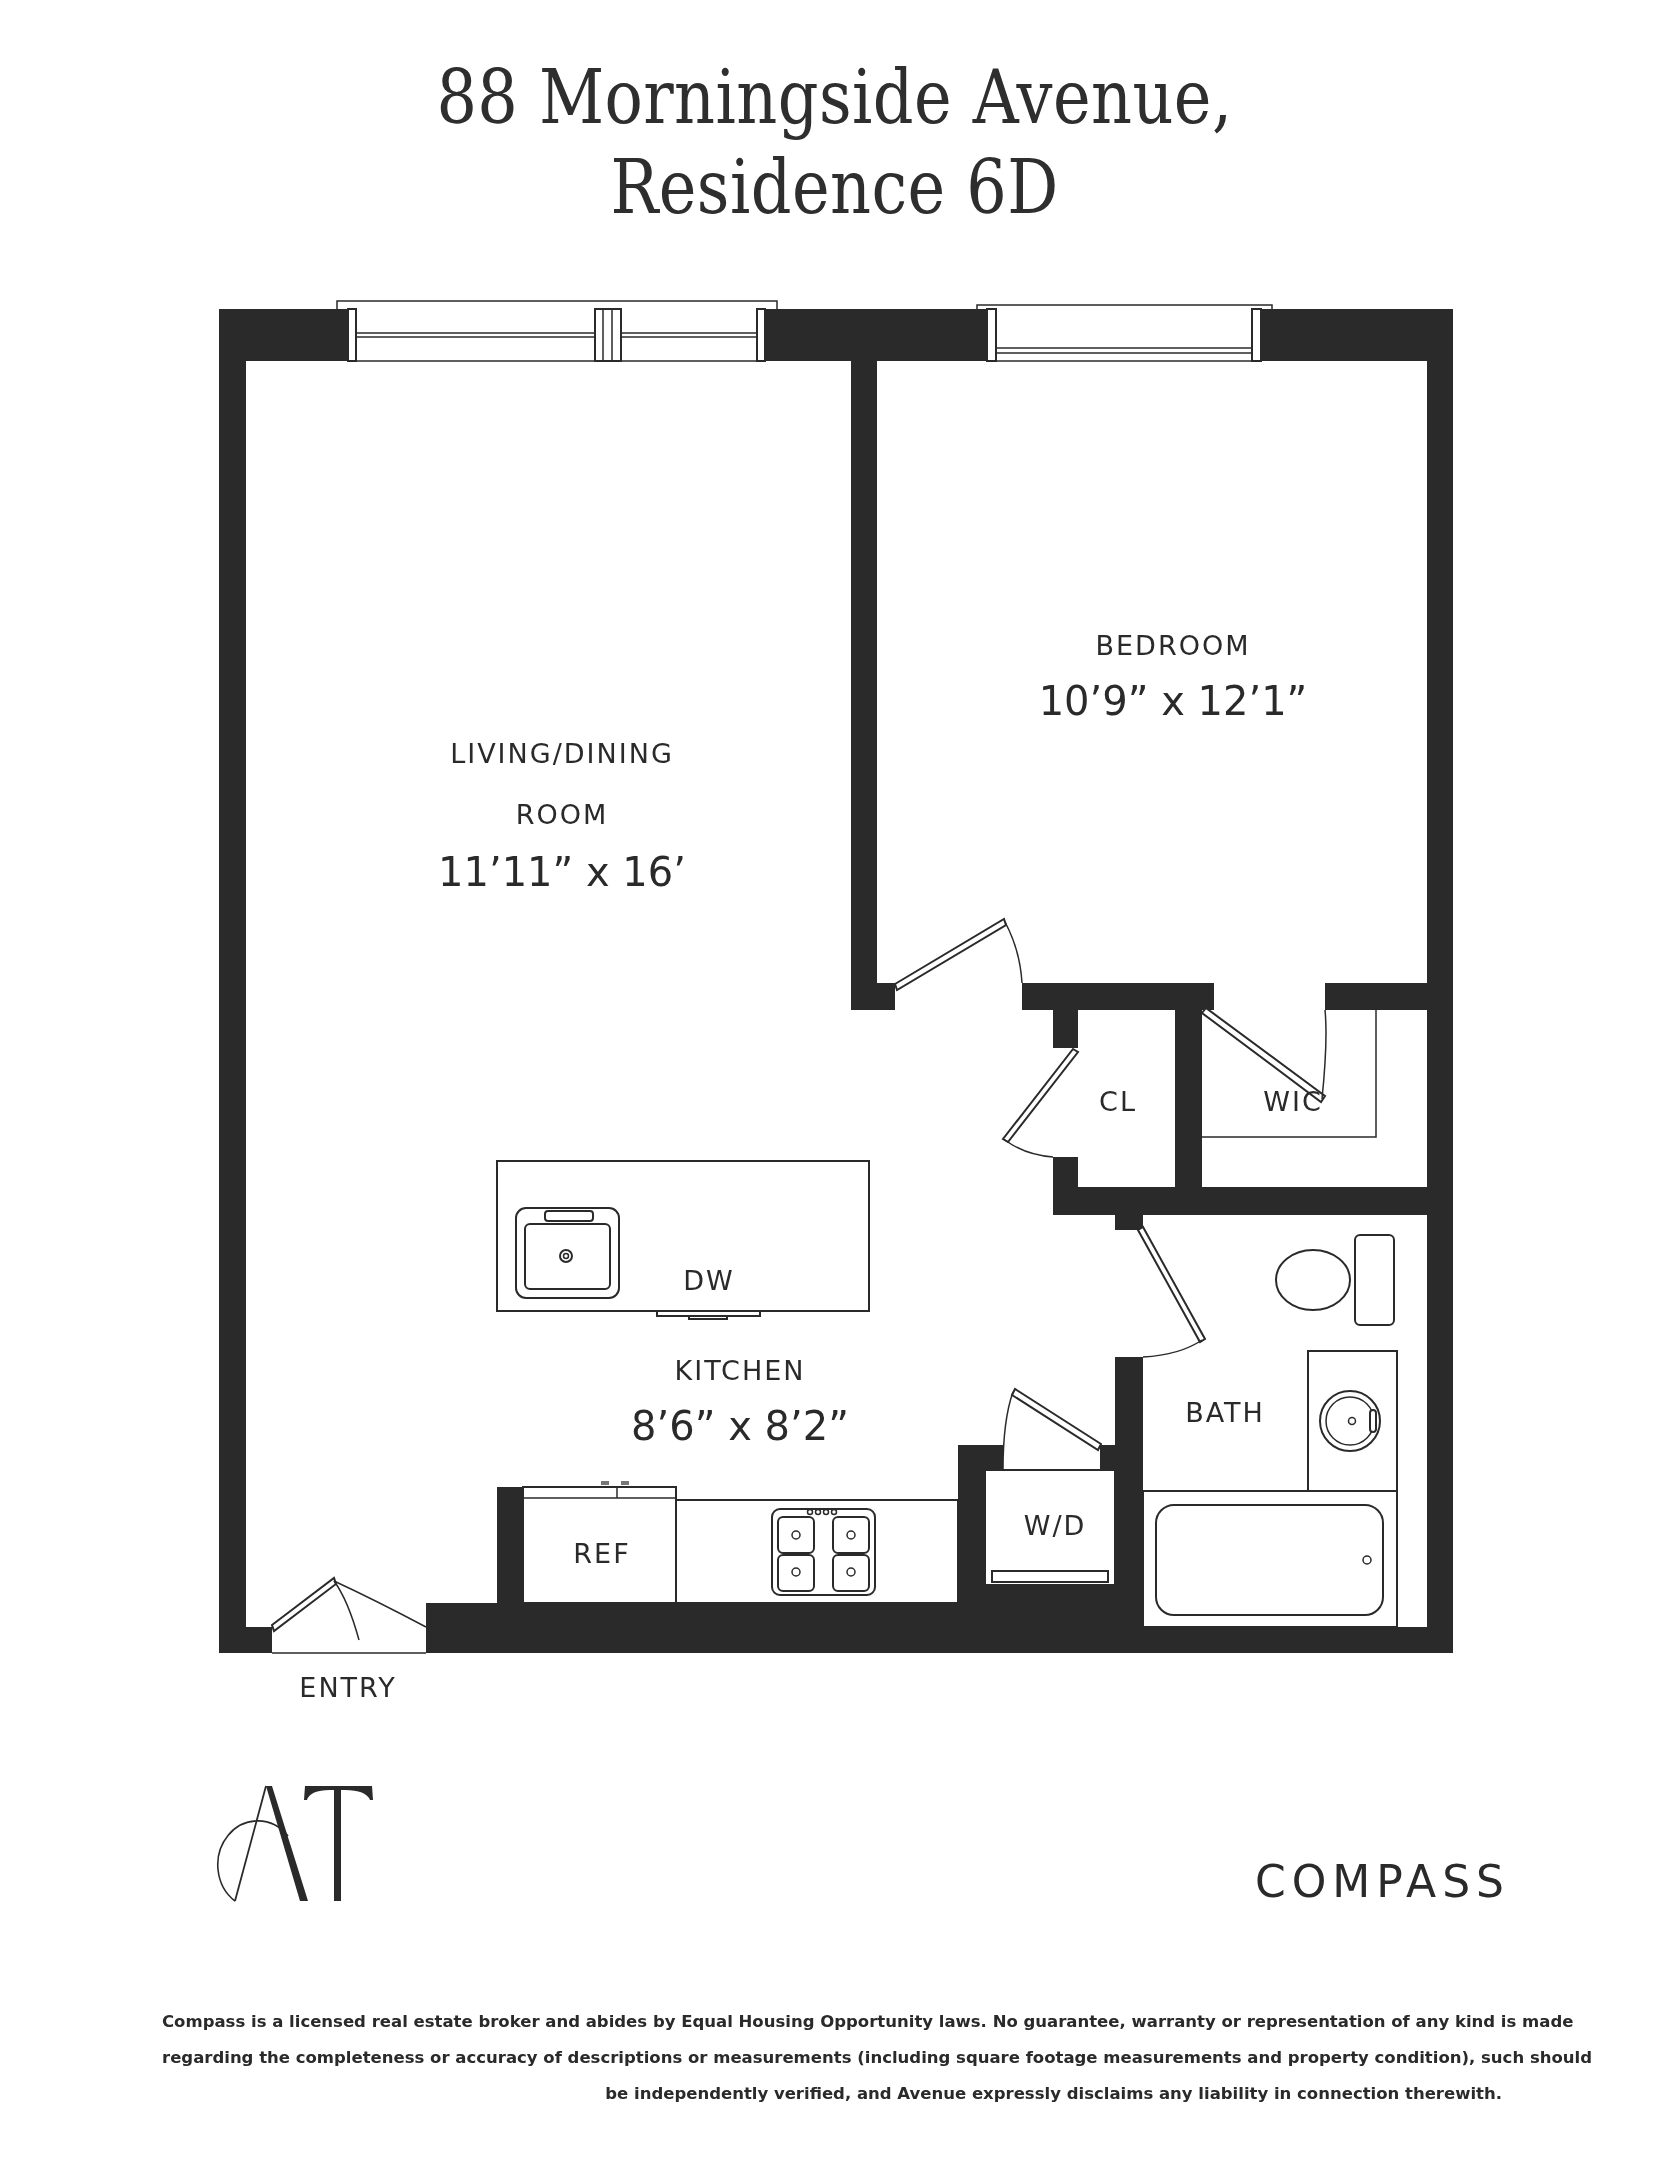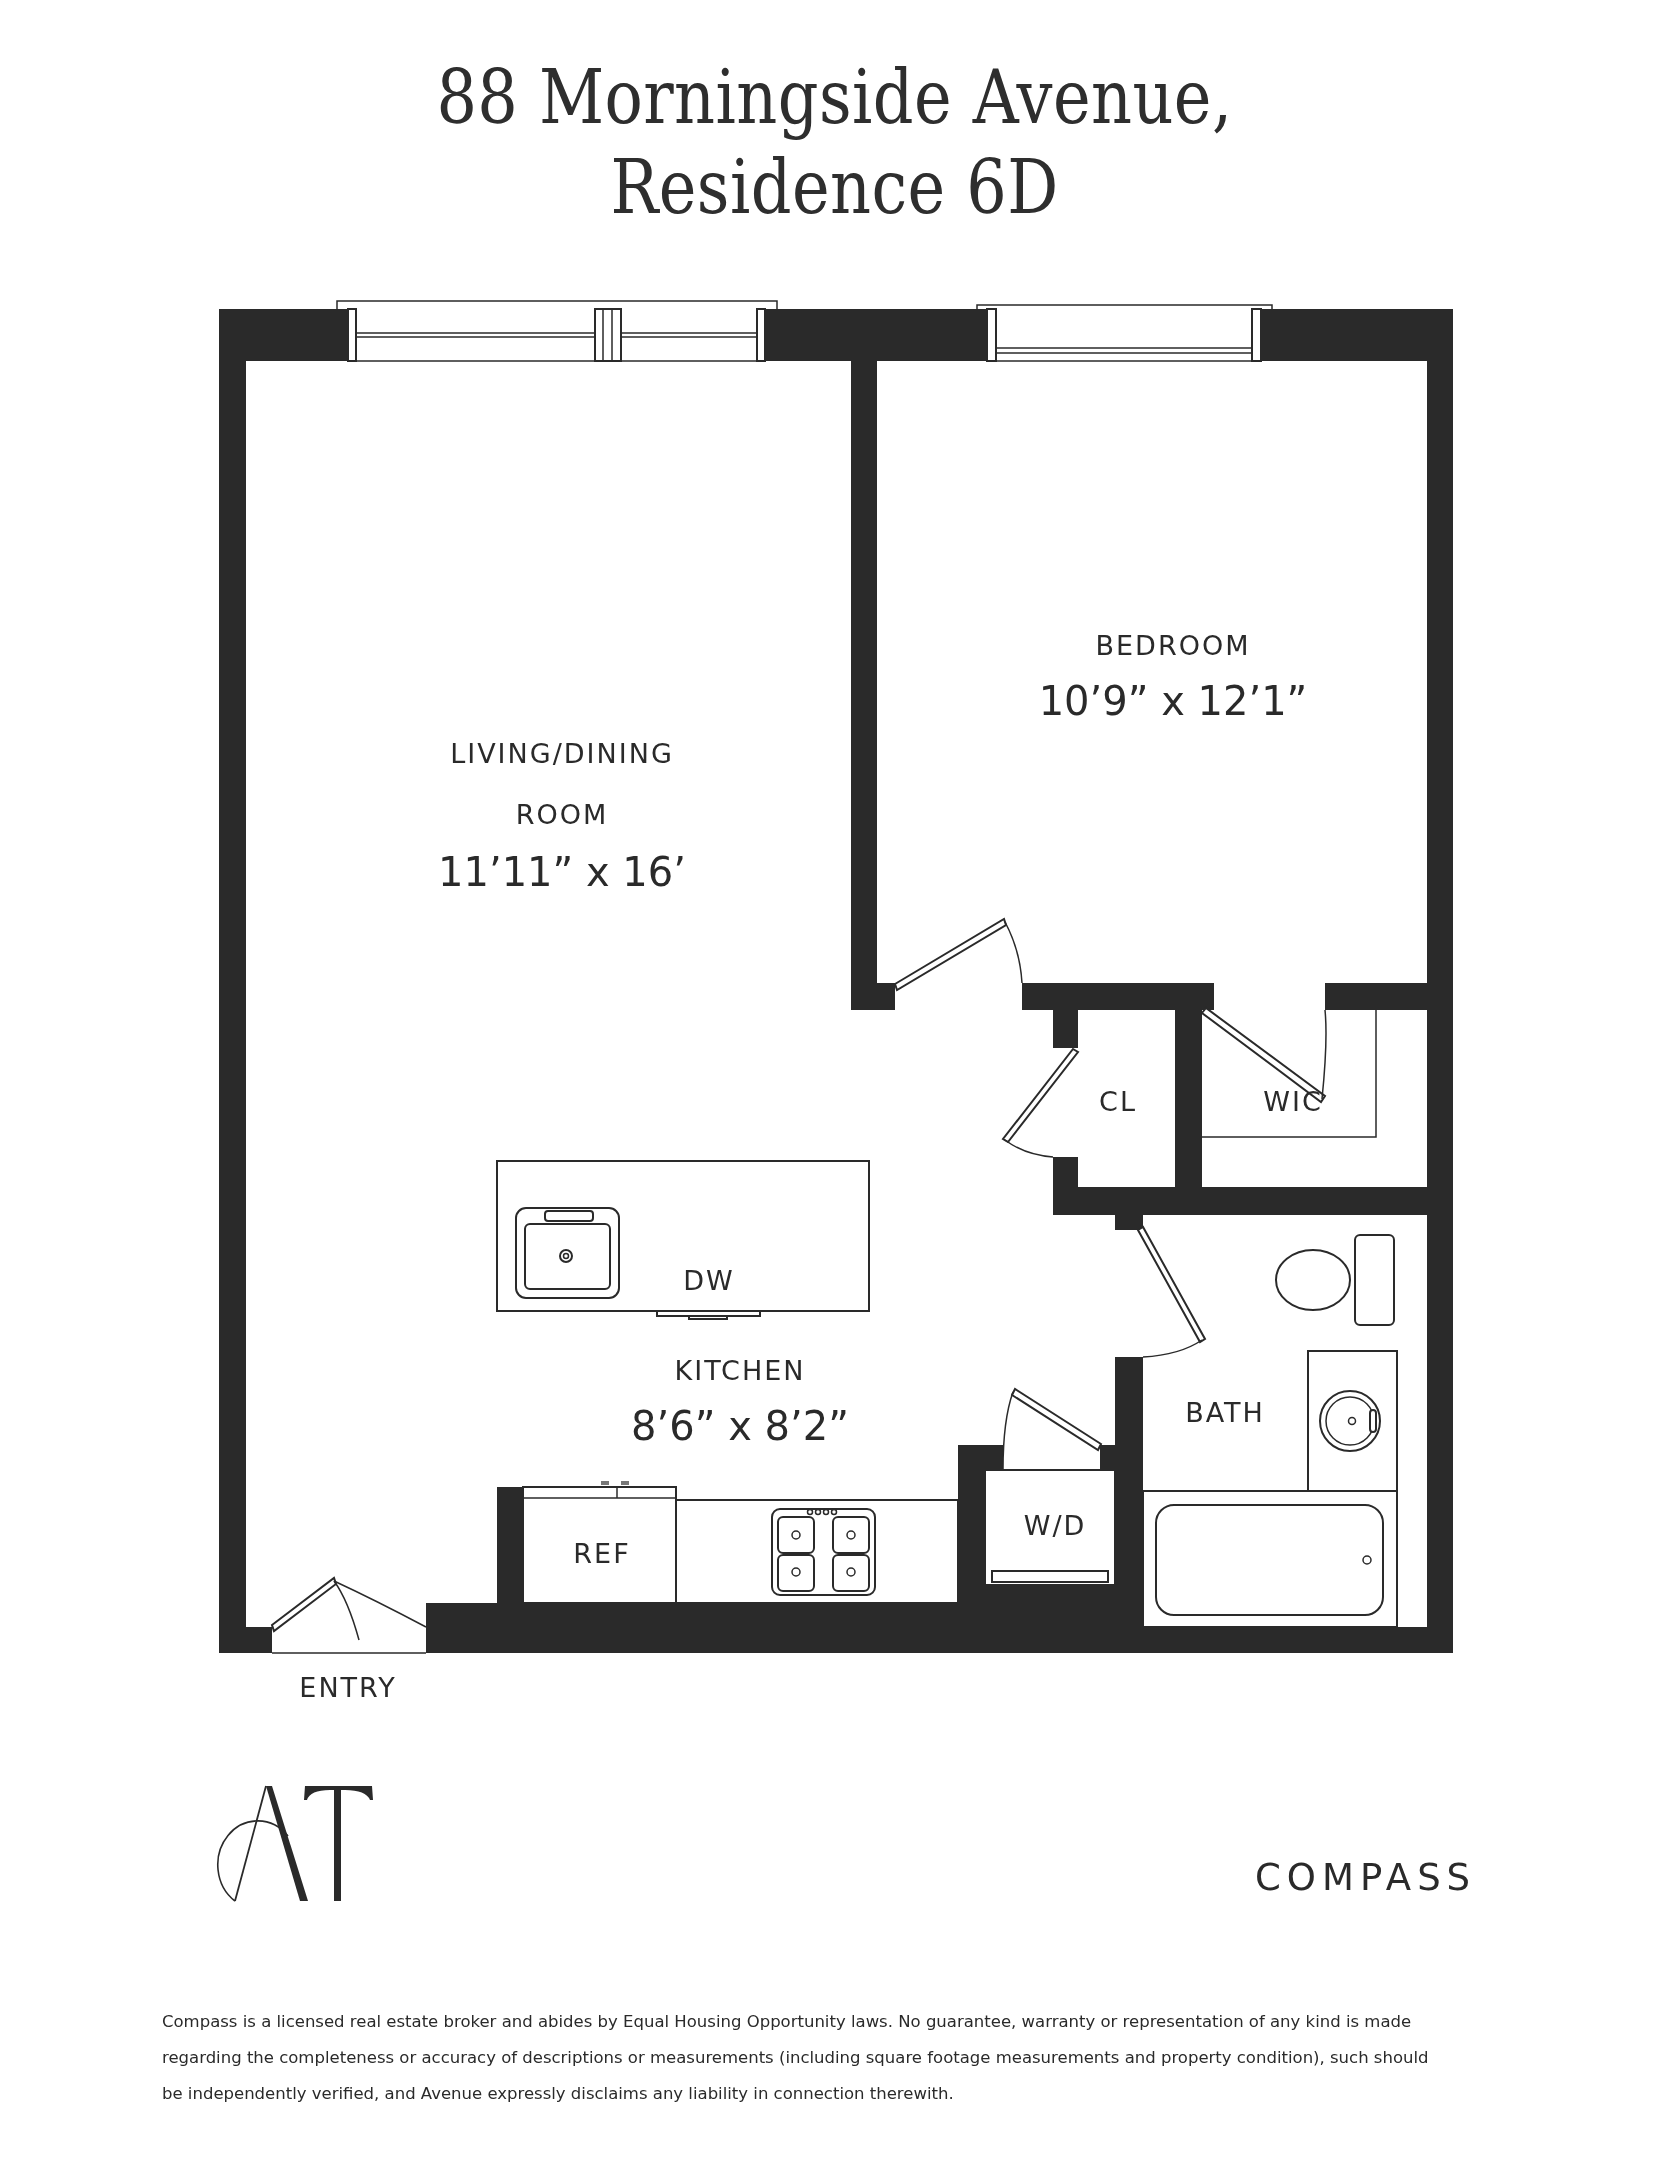--- a/index.html
+++ b/index.html
@@ -7,22 +7,22 @@
   .title { position: absolute; left: 0; width: 1669px; text-align: center; font-family: "DejaVu Serif", serif; font-weight: normal; color: #2e2e2e; letter-spacing: 0.5px; }
   .title-line1 { top: 52px; font-size: 74px; line-height: 90px; transform: scaleX(0.86); }
   .title-line2 { top: 142px; font-size: 74px; line-height: 90px; transform: scaleX(0.86); }
   svg.plan { position: absolute; left: 0; top: 0; }
   .wall { fill: #2a2a2a; }
   .ln1 { fill: none; stroke: #2a2a2a; stroke-width: 1.5; }
   .fix { fill: #ffffff; stroke: #2a2a2a; stroke-width: 2; }
   .lbl { font-family: "DejaVu Sans", sans-serif; fill: #2a2a2a; font-size: 27px; letter-spacing: 2px; text-anchor: middle; }
   .dim { font-family: "DejaVu Sans", sans-serif; fill: #2a2a2a; font-size: 40px; text-anchor: middle; }
   .logo-at { position: absolute; left: 200px; top: 1778px; width: 180px; height: 130px; }
-  .compass { position: absolute; left: 1255px; top: 1856px; font-family: "DejaVu Sans", sans-serif; font-size: 37px; letter-spacing: 6px; color: #2a2a2a; font-weight: normal; }
-  .disclaimer { position: absolute; left: 162px; top: 2004px; width: 1340px; font-family: "DejaVu Sans", sans-serif; font-size: 16.5px; line-height: 36px; color: #2a2a2a; font-weight: normal; transform-origin: left top; }
+  .compass { position: absolute; left: 1255px; top: 1856px; font-family: "DejaVu Sans", sans-serif; font-size: 44px; letter-spacing: 6px; color: #2a2a2a; font-weight: normal; }
+  .disclaimer { position: absolute; left: 162px; top: 2004px; width: 1340px; font-family: "DejaVu Sans", sans-serif; font-size: 16.5px; line-height: 36px; color: #2a2a2a; font-weight: bold; transform-origin: left top; text-align: right; }
   .disclaimer div { white-space: nowrap; }
 </style>
 </head>
 <body>
 
 <div class="title title-line1">88 Morningside Avenue,</div>
 <div class="title title-line2">Residence 6D</div>
 
 <svg class="plan" width="1669" height="2160" viewBox="0 0 1669 2160" xmlns="http://www.w3.org/2000/svg">
 

